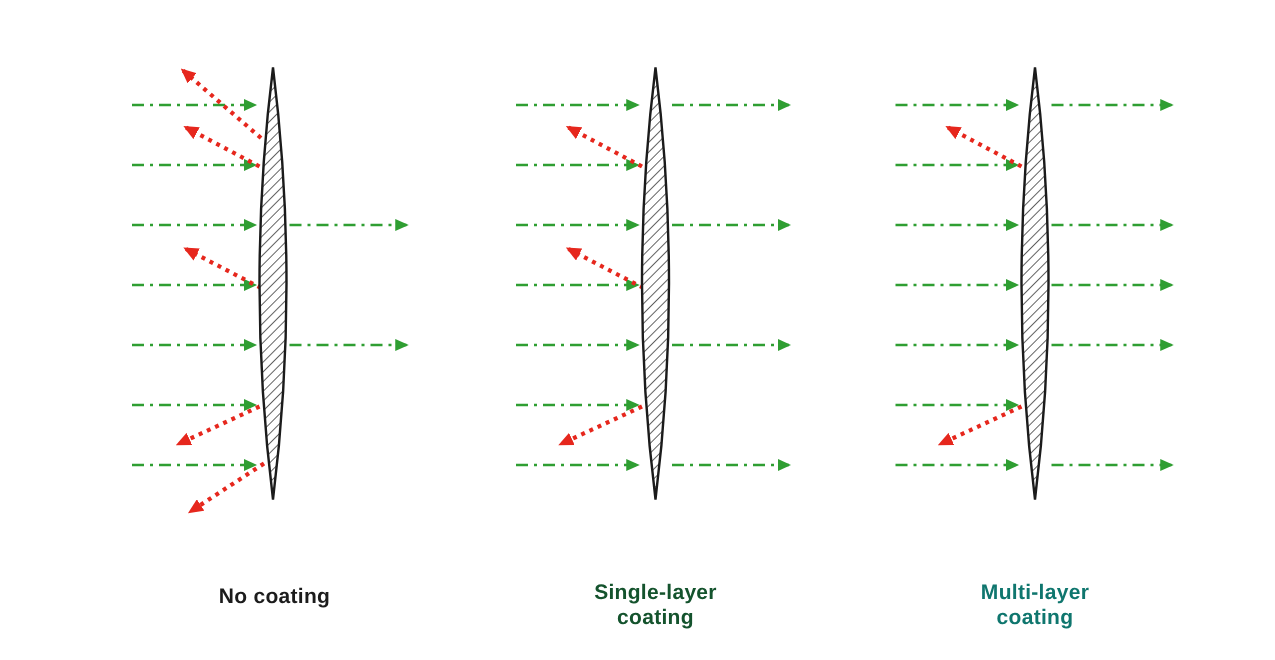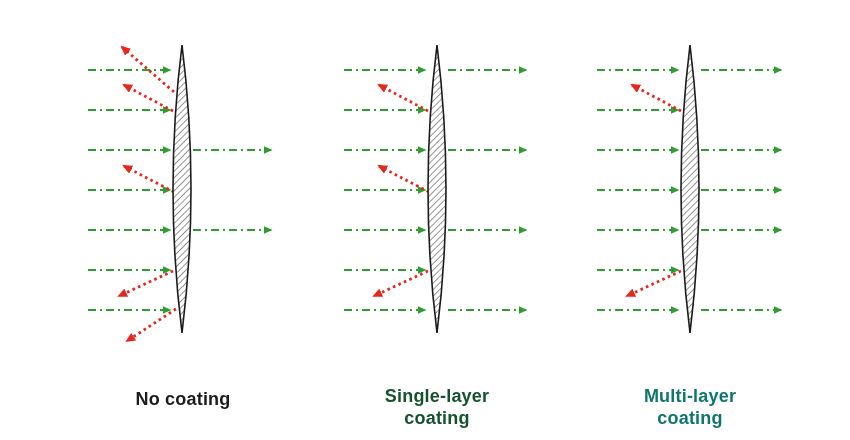--- a/index.html
+++ b/index.html
@@ -11,21 +11,21 @@
     overflow: hidden;
     font-family: "Liberation Sans", sans-serif;
   }
   figure { margin: 0; }
   #diagram { position: absolute; left: 0; top: 0; }
   .panel-label {
     position: absolute;
     transform: translateX(-50%);
     text-align: center;
     font-weight: 700;
-    font-size: 18px;
+    font-size: 14px;
     line-height: 1.22;
     letter-spacing: 0.2px;
     color: #1c1c1c;
     white-space: pre-line;
   }
   .label-1 { left: 183px; top: 389px; }
   .label-2 { left: 437px; top: 386px; }
   .label-3 { left: 690px; top: 386px; }
   line.incident  { stroke-width: 1.8; stroke-dasharray: 8 4 2 4; }
   line.reflected { stroke-width: 2.8; stroke-dasharray: 2.6 3.4; }

